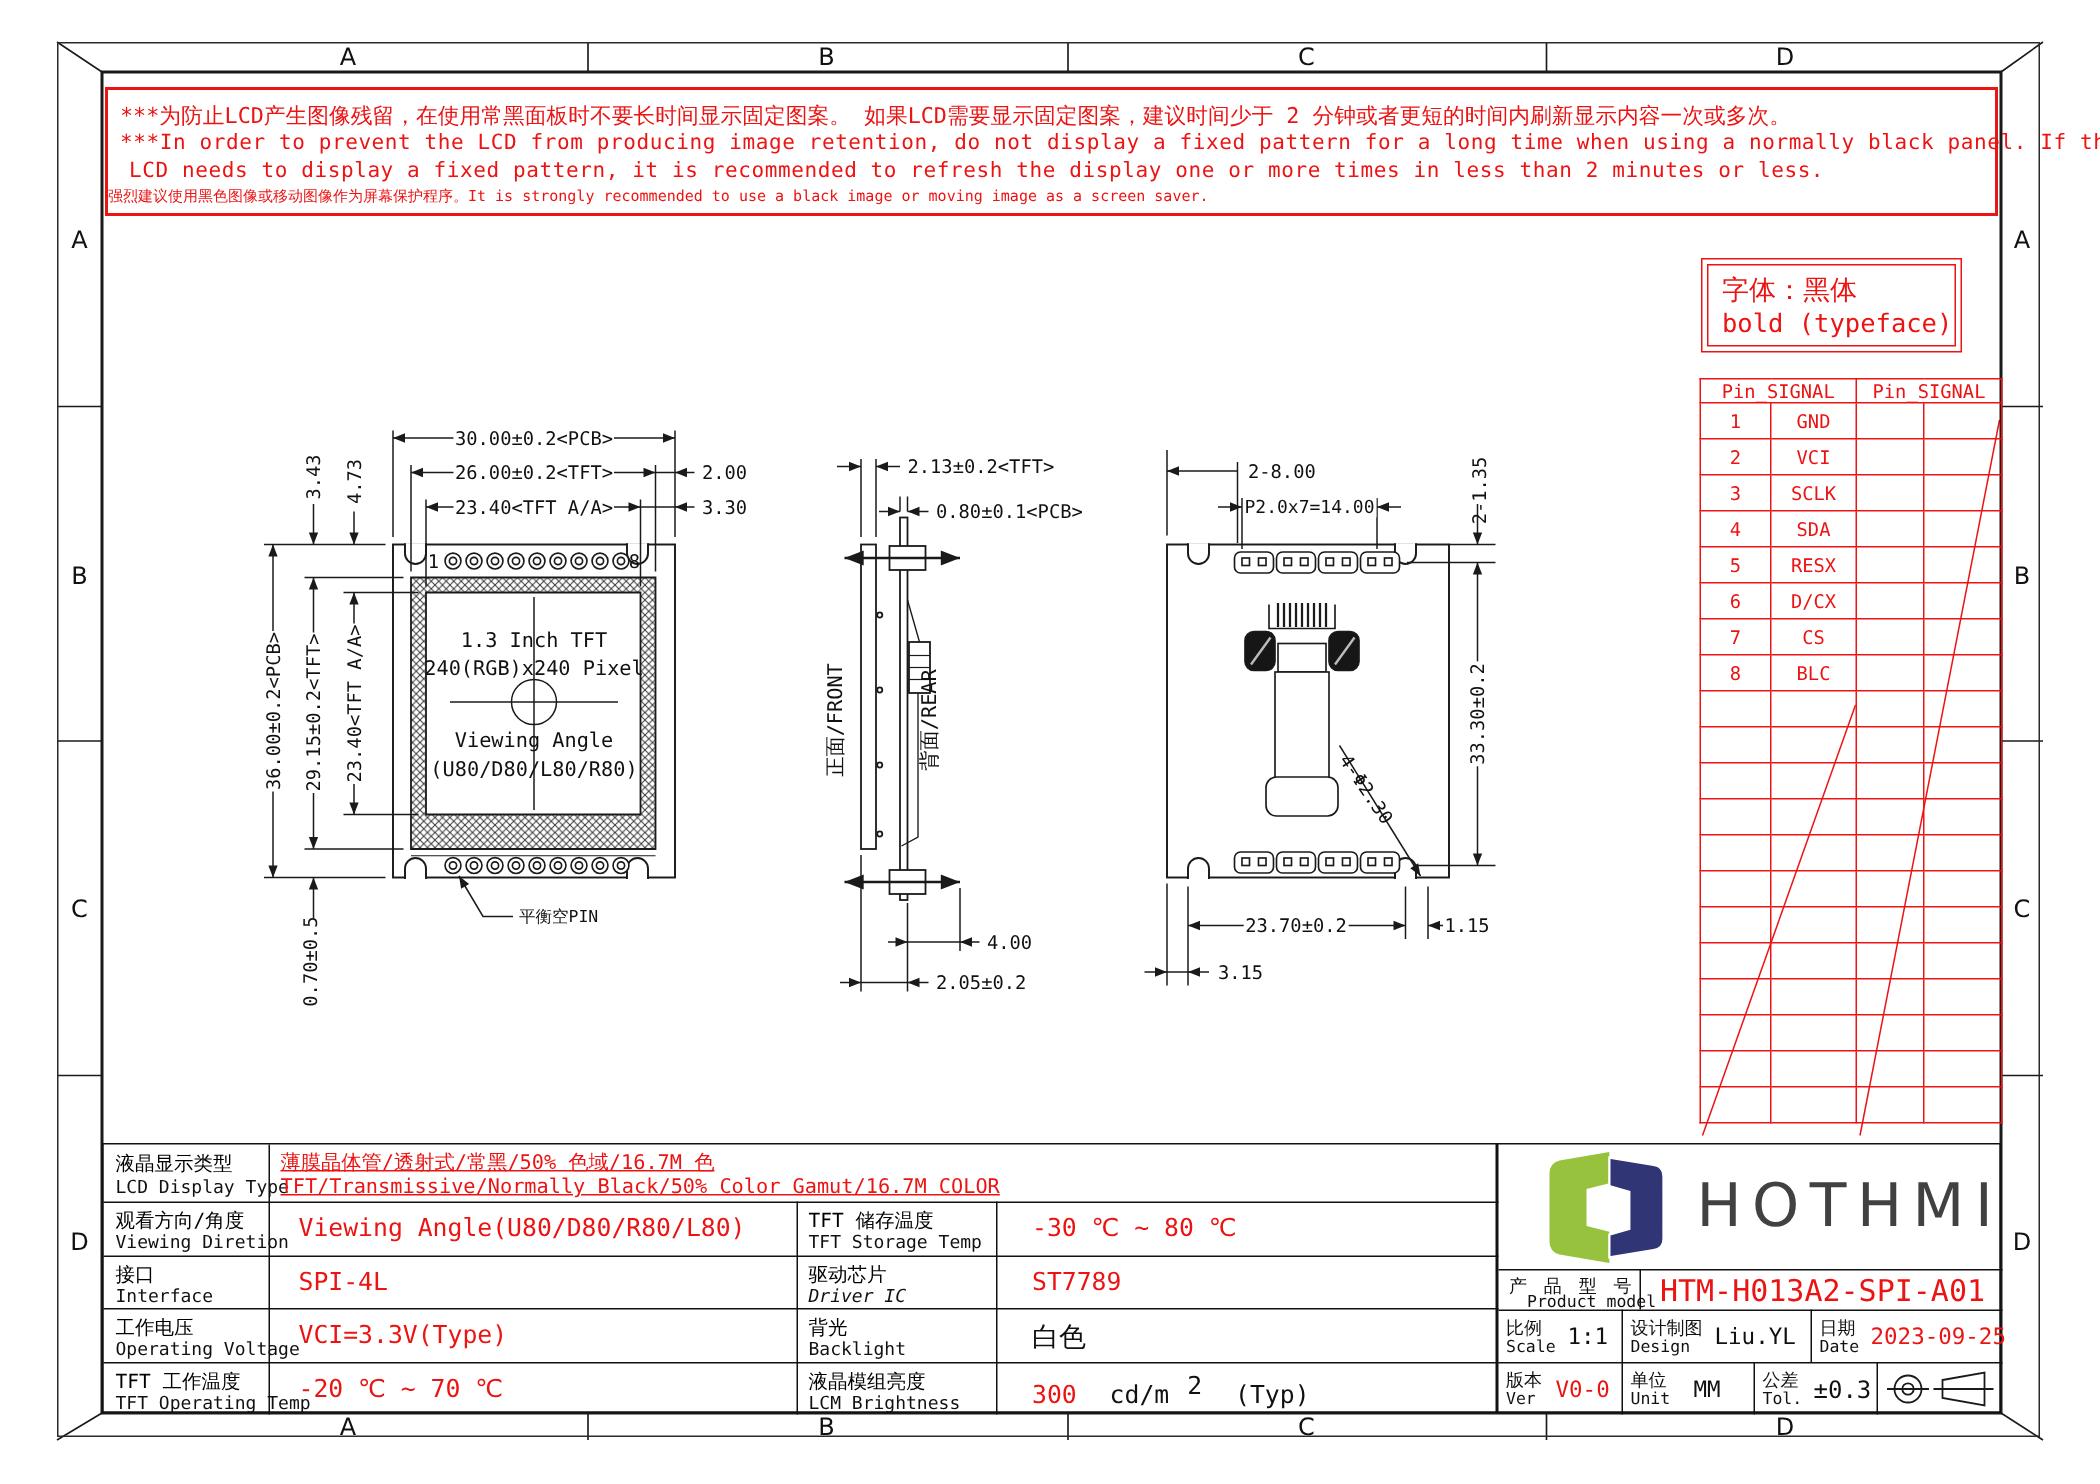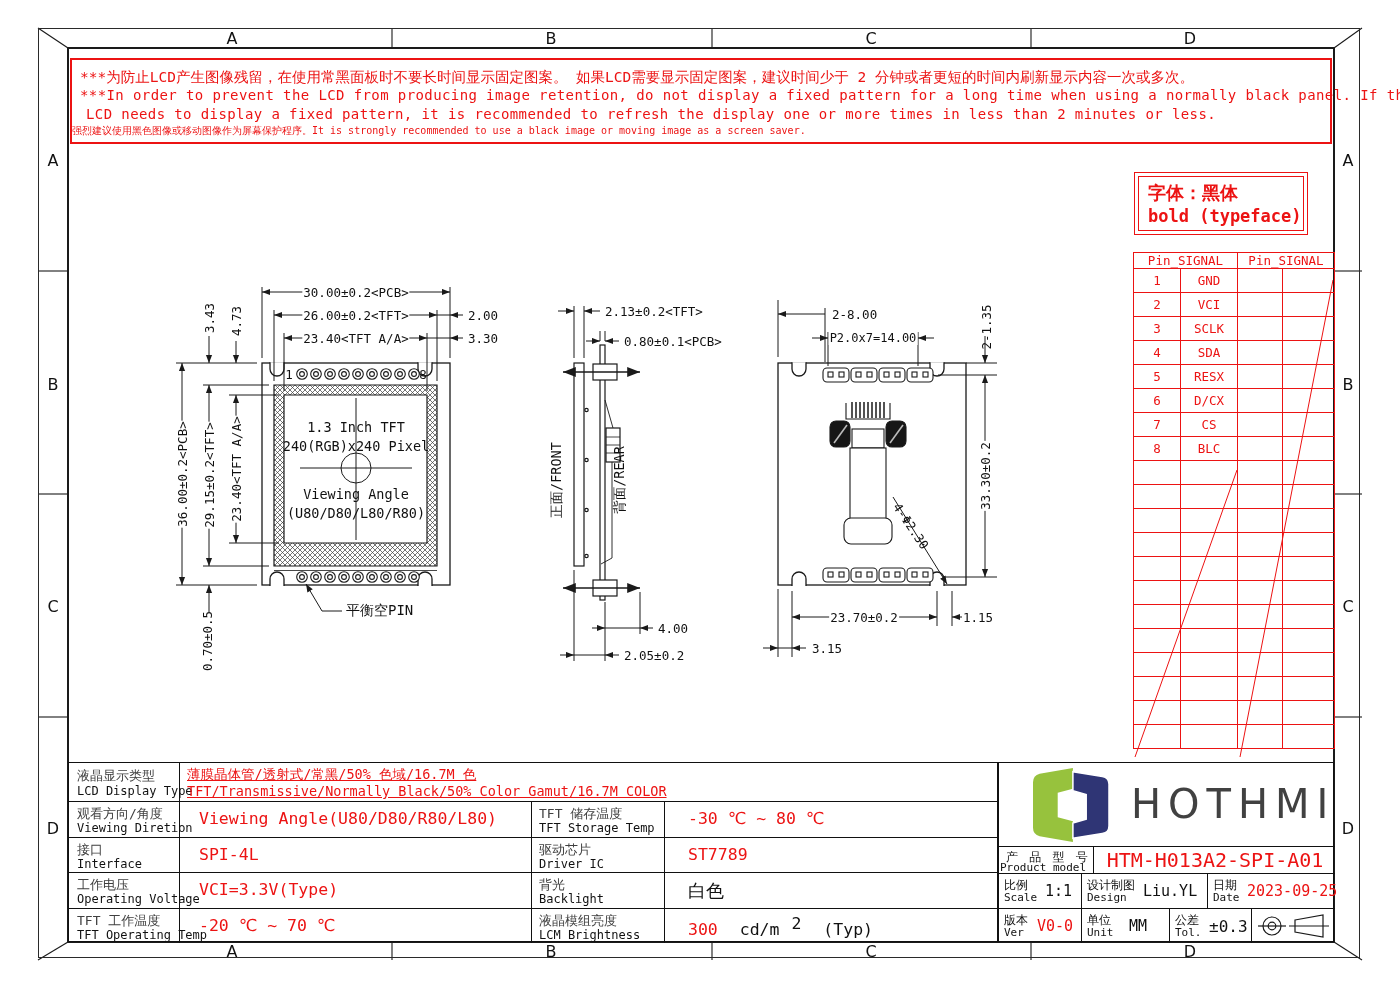--- a/index.html
+++ b/index.html
@@ -10,42 +10,42 @@
   #sheet{position:relative;width:1400px;height:989px;background:#fff;overflow:hidden;
          font-family:"DejaVu Sans Mono","DejaVu Sans",sans-serif;color:#111;}
   .abs{position:absolute;}
   .frame-outer{border:1px solid #2a2a2a;}
   .frame-inner{border:2px solid #1a1a1a;}
   .zone{font:16px "DejaVu Sans",sans-serif;color:#111;transform:translate(-50%,-50%);white-space:nowrap;}
   
   .warnbox{border:2px solid var(--red);}
   .warn{color:var(--red);white-space:nowrap;font-family:"DejaVu Sans Mono","DejaVu Sans",sans-serif;}
   
-  .fontbox{border:1.5px solid var(--red);font-weight:bold;}
+  .fontbox{border:1.5px solid var(--red);}
   .fontbox-inner{position:absolute;left:3px;top:3px;right:3px;bottom:3px;border:1px solid var(--red);}
   .fontnote{color:var(--red);font-size:18px;white-space:nowrap;}
   
   #pin-table{position:absolute;left:1133px;top:252px;border-collapse:collapse;table-layout:fixed;}
   #pin-table td,#pin-table th{border:1px solid var(--red);padding:0;margin:0;
       font:12.5px "DejaVu Sans Mono",monospace;color:var(--red);text-align:center;font-weight:normal;}
   #pin-table tr{height:24px;}
   #pin-table tr.hdr{height:16px;}
   
   .dim{font:12.5px "DejaVu Sans Mono",monospace;color:#111;background:#fff;padding:0 1px;
        white-space:nowrap;transform:translate(-50%,-50%);}
   .dim.ls{transform:translateY(-50%);}
   .dim.rot{transform:translate(-50%,-50%) rotate(-90deg);}
   .dim.nobg{background:transparent;}
   .viewtext{font:13.5px "DejaVu Sans Mono",monospace;color:#111;white-space:nowrap;transform:translate(-50%,-50%);}
   .vlabel{font:13.5px "DejaVu Sans Mono","DejaVu Sans",sans-serif;color:#111;white-space:nowrap;
           transform:translate(-50%,-50%) rotate(-90deg);}
   
   .tbl-border{border:1.5px solid #111;}
   .gline{position:absolute;background:#111;}
-  .cellcn{font:13px "DejaVu Sans Mono","DejaVu Sans",sans-serif;color:#404040;white-space:nowrap;}
+  .cellcn{font:13px "DejaVu Sans Mono","DejaVu Sans",sans-serif;color:#000000;white-space:nowrap;}
   .cellen{font:12px "DejaVu Sans Mono",monospace;color:#111;white-space:nowrap;}
   .cellval{font:16.5px "DejaVu Sans Mono","DejaVu Sans",sans-serif;color:var(--red);white-space:nowrap;margin-left:12px;}
   .cellval.black{color:#111;}
   .smallred{font:13.5px "DejaVu Sans Mono","DejaVu Sans",sans-serif;color:var(--red);white-space:nowrap;text-decoration:underline;}
   .tb-cn{font:12px "DejaVu Sans Mono","DejaVu Sans",sans-serif;color:#111;white-space:nowrap;}
   .tb-en{font:11px "DejaVu Sans Mono",monospace;color:#111;white-space:nowrap;}
   .tb-val{font:15px "DejaVu Sans Mono",monospace;color:#111;white-space:nowrap;}
   .tb-val.red{color:var(--red);}
   .product-val{font:20px "DejaVu Sans Mono",monospace;color:var(--red);white-space:nowrap;transform:translate(-50%,-50%);}
   .logo-word{font-family:"DejaVu Sans",sans-serif;font-size:40px;font-weight:500;letter-spacing:7px;
@@ -471,21 +471,21 @@
         </tr>
   </tbody>
     </table>
 
   <div class="abs viewtext" style="left:289px;top:374px;font-size:12.5px;">1</div>
   <div class="abs viewtext" style="left:423px;top:374px;font-size:12.5px;">8</div>
   <div class="abs viewtext" style="left:356px;top:427px;">1.3 Inch TFT</div>
   <div class="abs viewtext" style="left:356px;top:446px;">240(RGB)x240 Pixel</div>
   <div class="abs viewtext" style="left:356px;top:494px;">Viewing Angle</div>
   <div class="abs viewtext" style="left:356px;top:513px;">(U80/D80/L80/R80)</div>
-  <div class="abs viewtext" style="left:346px;top:611px;transform:translateY(-50%);font-size:14px;">平衡空PIN</div>
+  <div class="abs viewtext" style="left:346px;top:611px;transform:translateY(-50%);font-size:11px;">平衡空PIN</div>
 
   <div class="abs dim" style="left:356px;top:292px;">30.00±0.2&lt;PCB&gt;</div>
   <div class="abs dim" style="left:356px;top:315px;">26.00±0.2&lt;TFT&gt;</div>
   <div class="abs dim ls" style="left:467px;top:315px;">2.00</div>
   <div class="abs dim" style="left:356px;top:338px;">23.40&lt;TFT A/A&gt;</div>
   <div class="abs dim ls" style="left:467px;top:338px;">3.30</div>
   <div class="abs dim rot" style="left:182px;top:474px;">36.00±0.2&lt;PCB&gt;</div>
   <div class="abs dim rot" style="left:209px;top:475px;">29.15±0.2&lt;TFT&gt;</div>
   <div class="abs dim rot" style="left:236px;top:469px;">23.40&lt;TFT A/A&gt;</div>
   <div class="abs dim rot nobg" style="left:209px;top:318px;">3.43</div>
@@ -526,21 +526,21 @@
     <div class="abs cellen" style="left:8px;top:58px;">Viewing Diretion</div>
     <div class="abs cellval" style="left:118px;top:46px;">Viewing Angle(U80/D80/R80/L80)</div>
     <div class="abs cellcn" style="left:470px;top:42px;">TFT 储存温度</div>
     <div class="abs cellen" style="left:470px;top:58px;">TFT Storage Temp</div>
     <div class="abs cellval" style="left:607px;top:46px;">-30 ℃ ~ 80 ℃</div>
 
     <div class="abs cellcn" style="left:8px;top:78px;">接口</div>
     <div class="abs cellen" style="left:8px;top:94px;">Interface</div>
     <div class="abs cellval" style="left:118px;top:82px;">SPI-4L</div>
     <div class="abs cellcn" style="left:470px;top:78px;">驱动芯片</div>
-    <div class="abs cellen" style="left:470px;top:94px;">Driver IC</div>
+    <div class="abs cellen" style="left:470px;top:94px;font-style:italic;">Driver IC</div>
     <div class="abs cellval" style="left:607px;top:82px;">ST7789</div>
 
     <div class="abs cellcn" style="left:8px;top:113px;">工作电压</div>
     <div class="abs cellen" style="left:8px;top:129px;">Operating Voltage</div>
     <div class="abs cellval" style="left:118px;top:117px;">VCI=3.3V(Type)</div>
     <div class="abs cellcn" style="left:470px;top:113px;">背光</div>
     <div class="abs cellen" style="left:470px;top:129px;">Backlight</div>
     <div class="abs cellval black" style="left:607px;top:116px;font-size:18px;">白色</div>
 
     <div class="abs cellcn" style="left:8px;top:149px;">TFT 工作温度</div>
@@ -563,21 +563,21 @@
     <div class="gline" style="left:170px;top:145px;width:1px;height:35px;"></div>
     <div class="gline" style="left:252px;top:145px;width:1px;height:35px;"></div>
 
     <svg class="abs" style="left:20px;top:4px;" width="104" height="76" viewBox="0 0 100 80">
       <path d="M10,16 Q10,9 17,7 L52,1 L52,23 L36,27 L36,53 L52,57 L52,79 L17,73 Q10,71 10,64 Z" style="fill:var(--logo-green)"></path>
       <path d="M90,18 Q90,11 83,10 L52,5 L52,25 L66,29 L66,55 L52,59 L52,75 L83,70 Q90,69 90,62 Z" style="fill:var(--logo-navy);stroke:#fff;stroke-width:1.6"></path>
     </svg>
     <div class="abs logo-word" style="left:132px;top:18px;">HOTHMI</div>
 
     <div class="abs tb-cn" style="left:7px;top:86px;letter-spacing:2px;">产 品 型 号</div>
-    <div class="abs tb-en" style="left:1px;top:98px;text-align:right;">Product model</div>
+    <div class="abs tb-en" style="left:19px;top:98px;text-align:right;">Product model</div>
     <div class="abs product-val" style="left:216px;top:97px;">HTM-H013A2-SPI-A01</div>
 
     <div class="abs tb-cn" style="left:5px;top:114px;">比例</div>
     <div class="abs tb-en" style="left:5px;top:128px;">Scale</div>
     <div class="abs tb-val" style="left:46px;top:119px;">1:1</div>
     <div class="abs tb-cn" style="left:88px;top:114px;">设计制图</div>
     <div class="abs tb-en" style="left:88px;top:128px;">Design</div>
     <div class="abs tb-val" style="left:144px;top:119px;">Liu.YL</div>
     <div class="abs tb-cn" style="left:214px;top:114px;">日期</div>
     <div class="abs tb-en" style="left:214px;top:128px;">Date</div>

